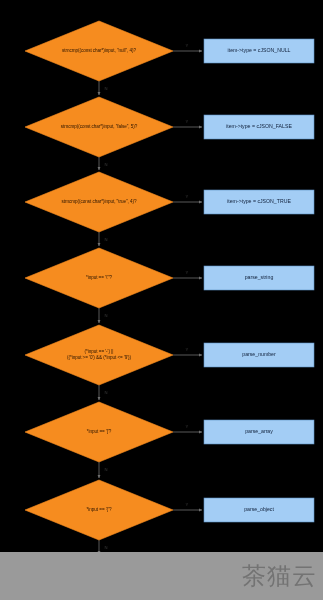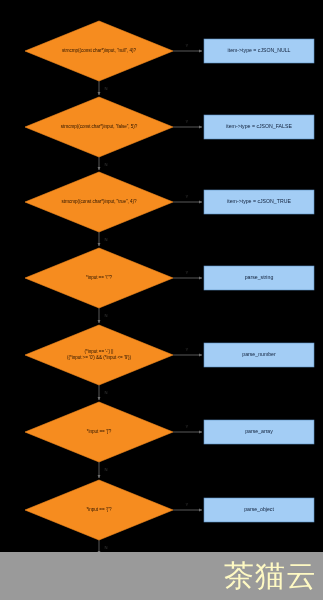--- a/index.html
+++ b/index.html
@@ -41,22 +41,22 @@
   .abox{fill:#a3cdf5;stroke:#5d8fc4;stroke-width:0.6;}
   .edge{stroke:#707070;stroke-width:0.8;fill:none;}
 
   
   #wm-band{
     position:absolute;left:0;top:552px;width:323px;height:48px;
     background:#9a9a9a;
   }
   #wm-text{
     position:absolute;right:6px;top:558px;
-    font-size:30px;line-height:36px;
-    color:#fef9c3;
+    font-size:24px;line-height:36px;
+    color:#737373;
     font-family:"DejaVu Sans", sans-serif;
     letter-spacing:1px;
     white-space:nowrap;
   }
   
   #err-veil{
     position:absolute;left:47px;top:552px;width:105px;height:33px;
     background:rgba(205,228,250,0.72);
     border:1px solid rgba(120,160,200,0.5);
     box-sizing:border-box;

